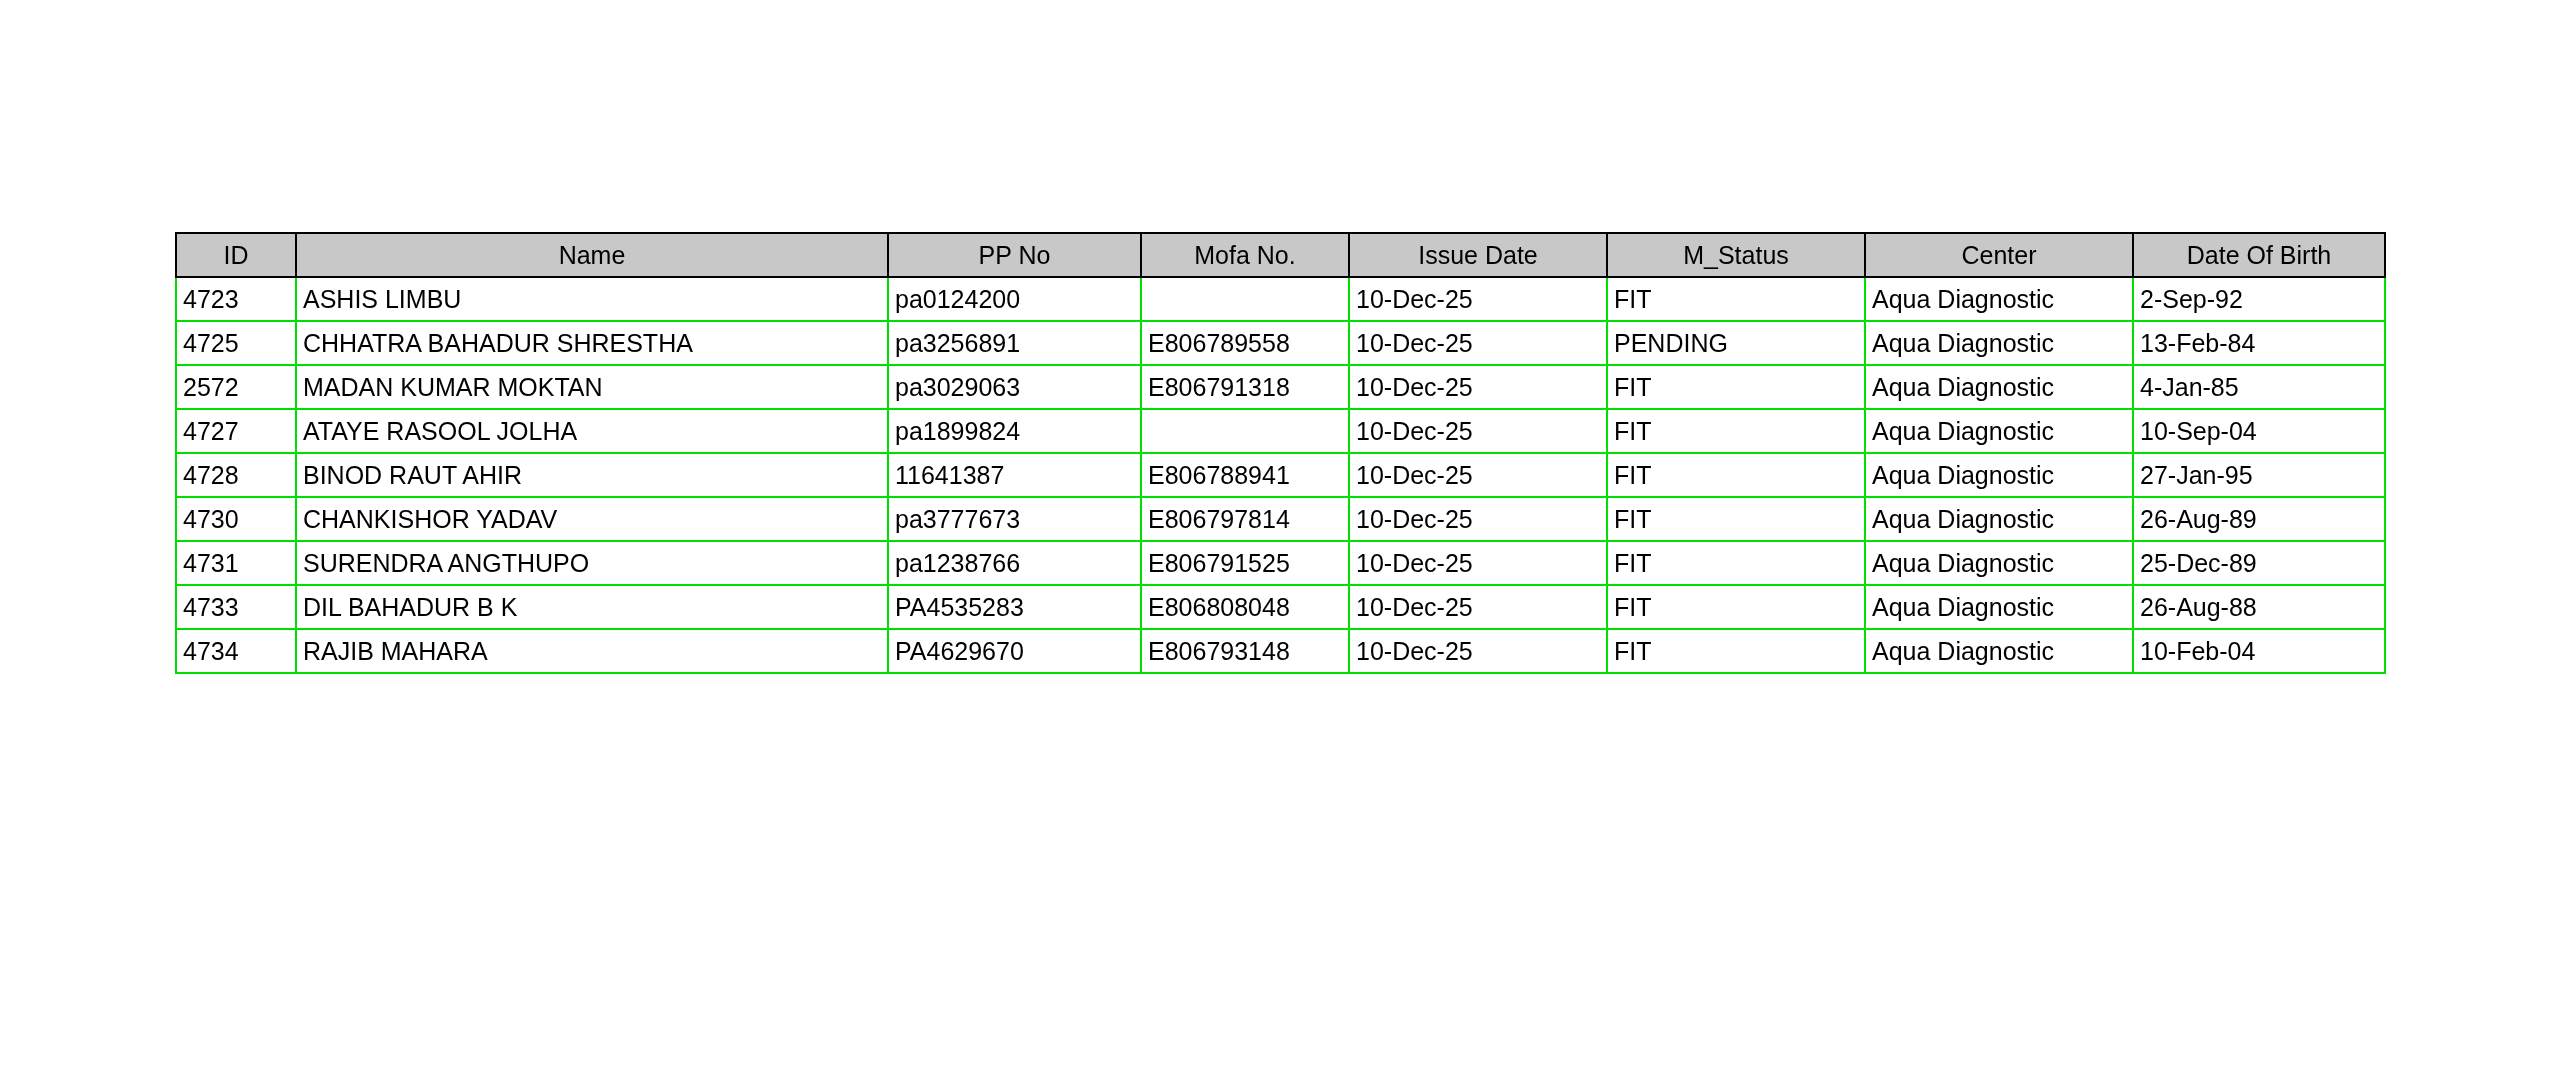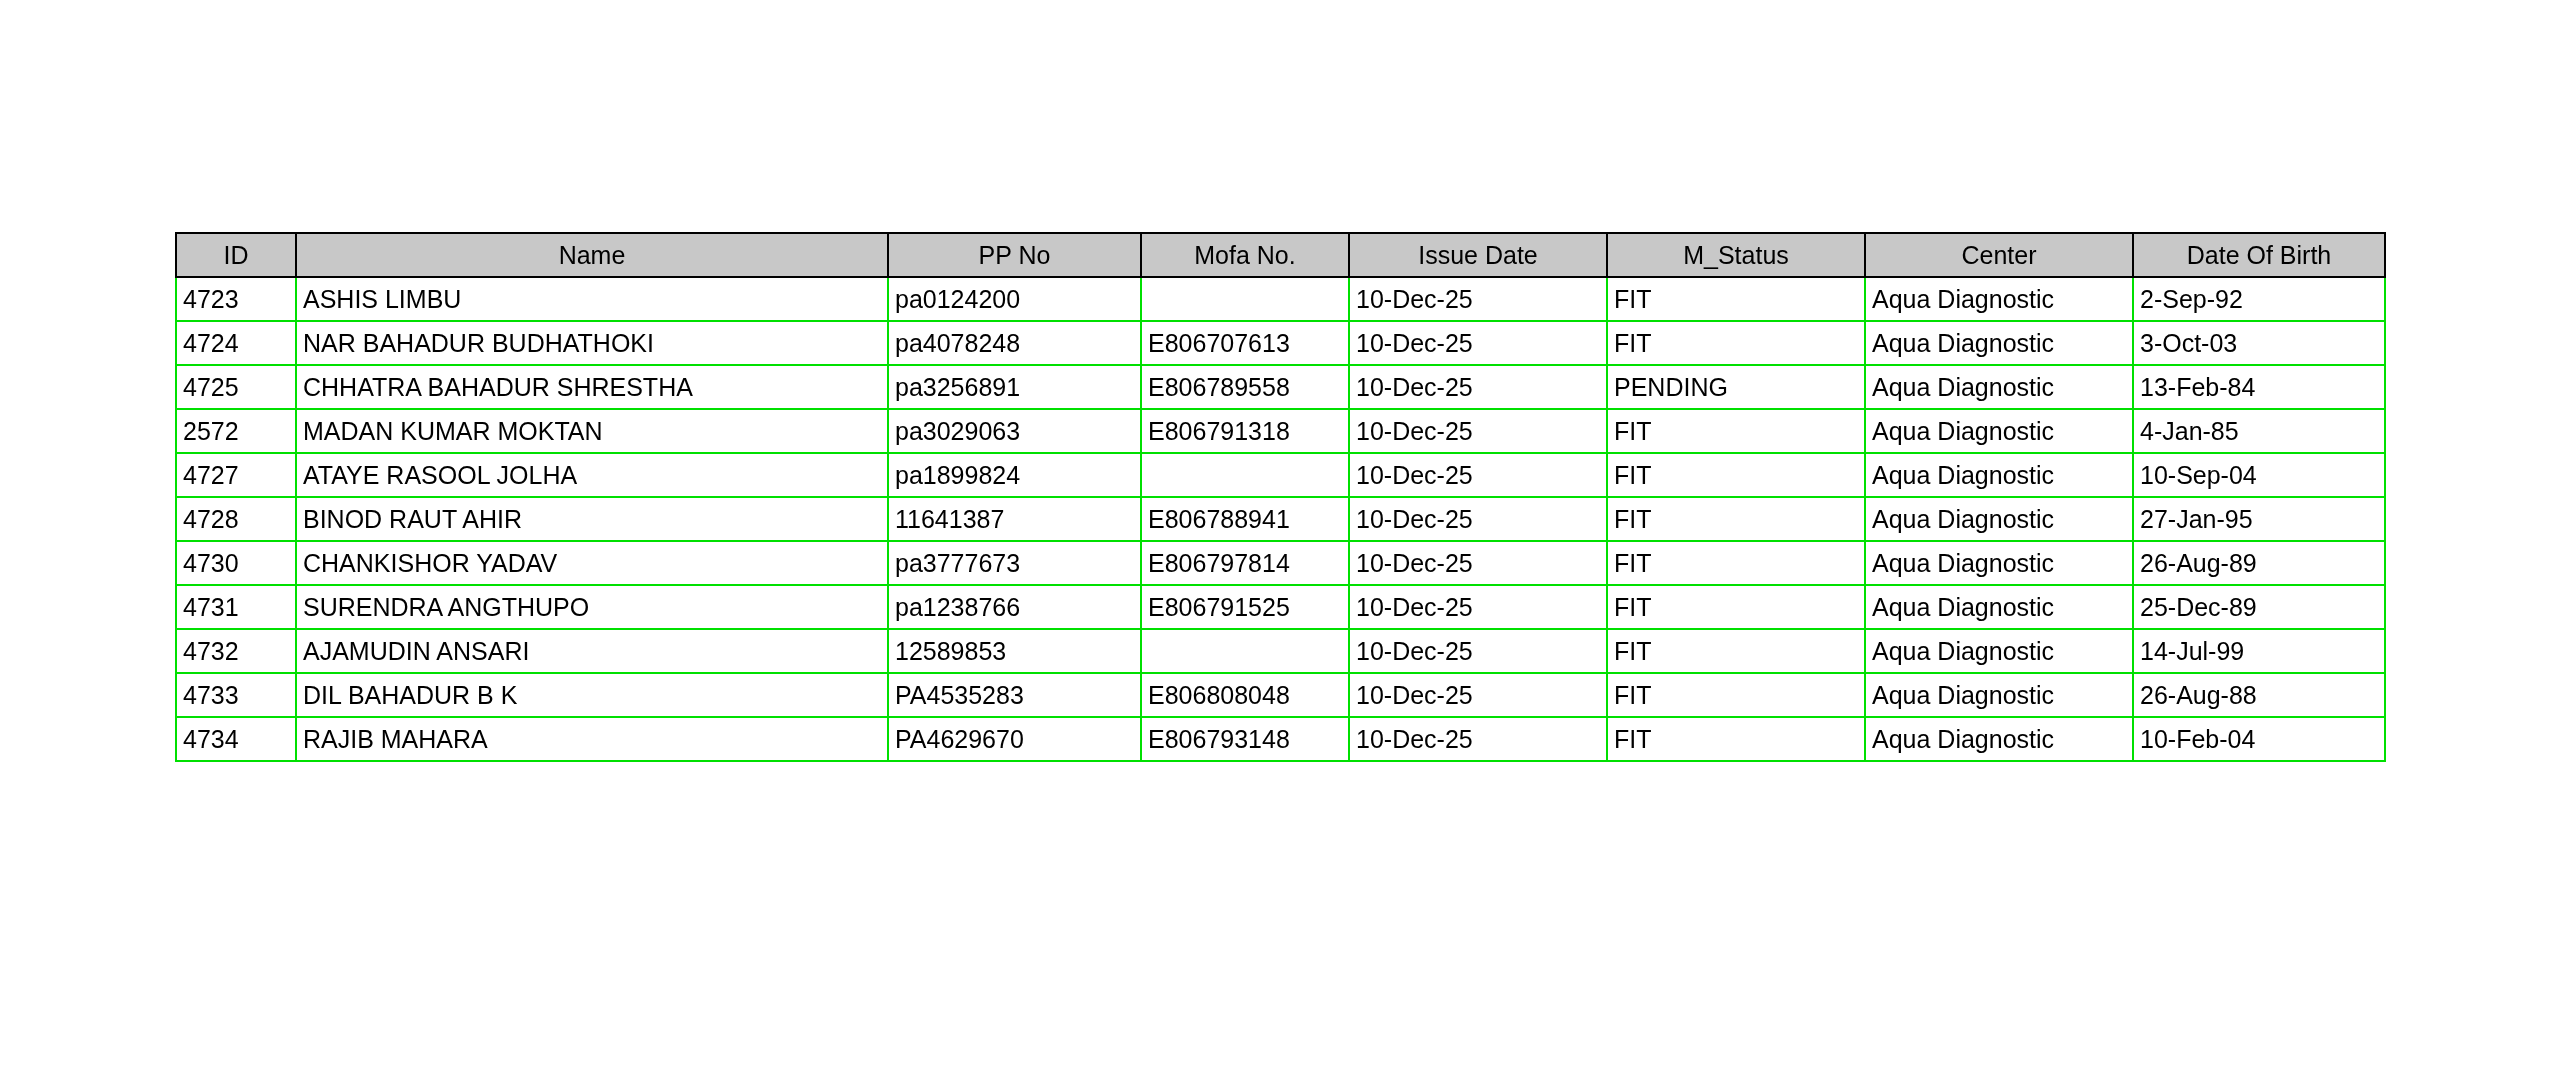--- a/index.html
+++ b/index.html
@@ -97,30 +97,20 @@
             <td>4723</td>
             <td>ASHIS LIMBU</td>
             <td>pa0124200</td>
             <td></td>
             <td>10-Dec-25</td>
             <td>FIT</td>
             <td>Aqua Diagnostic</td>
             <td class="align-right">2-Sep-92</td>
           </tr>
           <tr>
-            <td>4724</td>
-            <td>NAR BAHADUR BUDHATHOKI</td>
-            <td>pa4078248</td>
-            <td>E806707613</td>
-            <td>10-Dec-25</td>
-            <td>FIT</td>
-            <td>Aqua Diagnostic</td>
-            <td class="align-right">3-Oct-03</td>
-          </tr>
-          <tr>
             <td>4725</td>
             <td>CHHATRA BAHADUR SHRESTHA</td>
             <td>pa3256891</td>
             <td>E806789558</td>
             <td>10-Dec-25</td>
             <td>PENDING</td>
             <td>Aqua Diagnostic</td>
             <td class="align-right">13-Feb-84</td>
           </tr>
           <tr>
@@ -167,30 +157,20 @@
             <td>4731</td>
             <td>SURENDRA ANGTHUPO</td>
             <td>pa1238766</td>
             <td>E806791525</td>
             <td>10-Dec-25</td>
             <td>FIT</td>
             <td>Aqua Diagnostic</td>
             <td class="align-right">25-Dec-89</td>
           </tr>
           <tr>
-            <td>4732</td>
-            <td>AJAMUDIN ANSARI</td>
-            <td>12589853</td>
-            <td></td>
-            <td>10-Dec-25</td>
-            <td>FIT</td>
-            <td>Aqua Diagnostic</td>
-            <td class="align-right">14-Jul-99</td>
-          </tr>
-          <tr>
             <td>4733</td>
             <td>DIL BAHADUR B K</td>
             <td>PA4535283</td>
             <td>E806808048</td>
             <td>10-Dec-25</td>
             <td>FIT</td>
             <td>Aqua Diagnostic</td>
             <td class="align-right">26-Aug-88</td>
           </tr>
           <tr>

